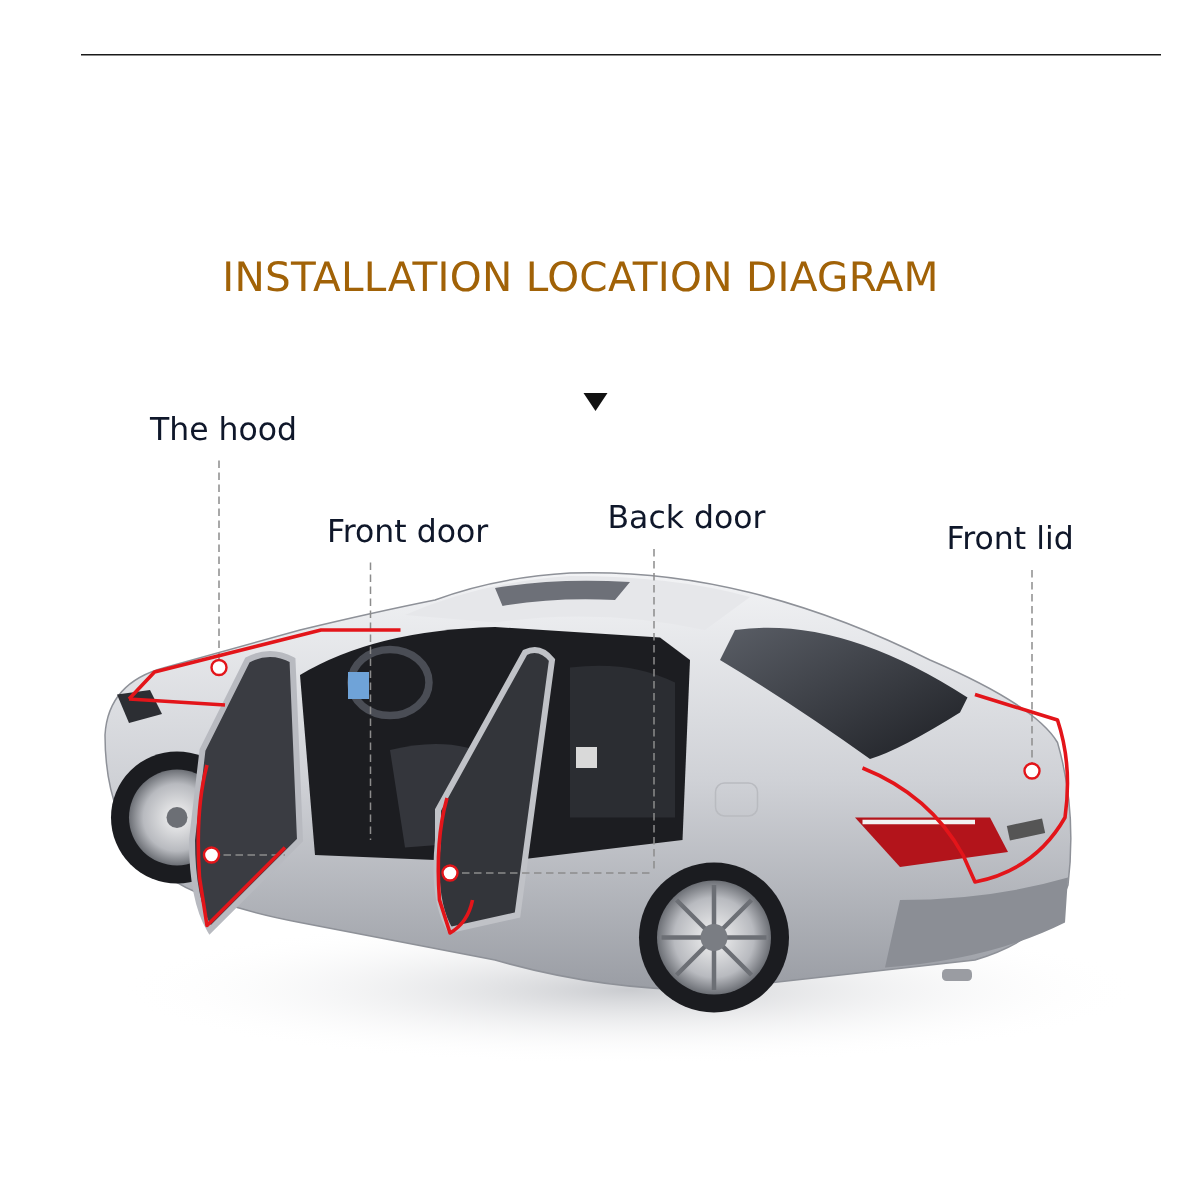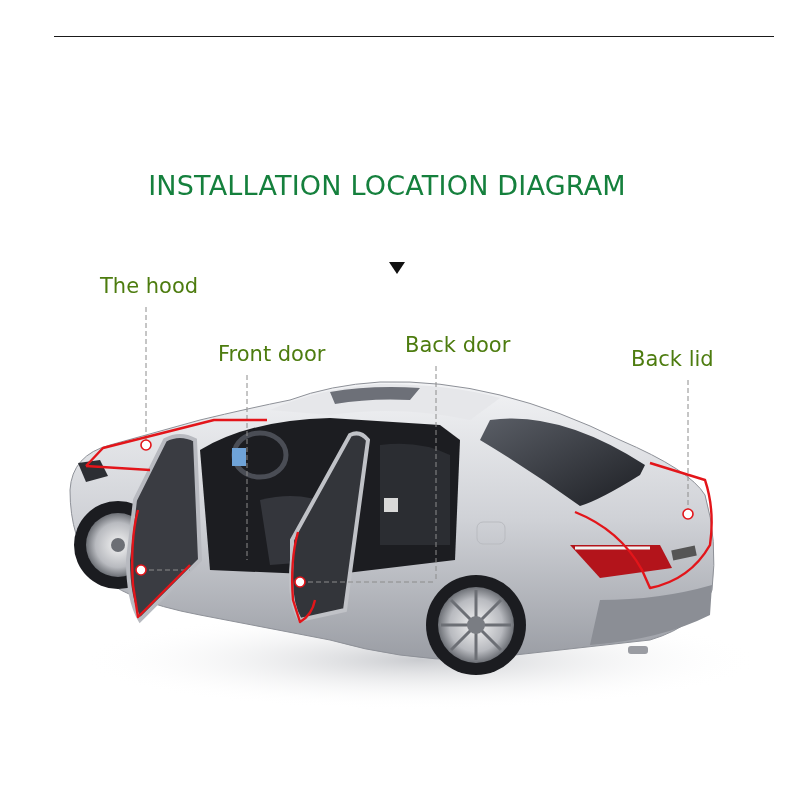--- a/index.html
+++ b/index.html
@@ -1,39 +1,39 @@
 <!DOCTYPE html>
 <html><head>
   <meta charset="utf-8">
   <style>
     html, body { margin: 0; padding: 0; background: #ffffff; }
     body { width: 793px; height: 793px; position: relative; overflow: hidden;
            font-family: "DejaVu Sans", "Liberation Sans", sans-serif; color: #231f20; }
     .top-rule { position: absolute; left: 36px; top: 36px; width: 456px; height: 1px; background: #1a1a1a; }
     .title { position: absolute; left: 0; top: 170px; width: 774px; text-align: center;
-             font-size: 27px; letter-spacing: 0.2px; color: #15803d; }
+             font-size: 27px; letter-spacing: 0.2px; color: #a16207; }
     .arrow { position: absolute; left: 389px; top: 262px; width: 0; height: 0;
              border-left: 8px solid transparent; border-right: 8px solid transparent;
              border-top: 12px solid #111; }
-    .label { position: absolute; font-size: 21px; color: #4d7c0f; white-space: nowrap; }
+    .label { position: absolute; font-size: 21px; color: #0f172a; white-space: nowrap; }
     .stage { position: absolute; left: 0; top: 0; width: 793px; height: 793px; }
   </style>
 </head>
 <body>
 
 <div class="top-rule" style="width:720px;left:54px;"></div>
 
 <div class="title">INSTALLATION LOCATION DIAGRAM</div>
 
 <div class="arrow"></div>
 
 <div class="label" style="left:100px;top:274px;">The hood</div>
 <div class="label" style="left:190px;top:342px;margin-left:28px;">Front door</div>
 <div class="label" style="left:405px;top:333px;">Back door</div>
-<div class="label" style="left:631px;top:347px;">Back lid</div>
+<div class="label" style="left:631px;top:347px;">Front lid</div>
 
 <svg class="stage" viewBox="0 0 793 793" xmlns="http://www.w3.org/2000/svg">
   <defs>
     <linearGradient id="body" x1="0" y1="0" x2="0" y2="1">
       <stop offset="0" stop-color="#f2f3f5"></stop>
       <stop offset="0.5" stop-color="#cfd1d6"></stop>
       <stop offset="1" stop-color="#9a9da4"></stop>
     </linearGradient>
     <linearGradient id="glass" x1="0" y1="0" x2="1" y2="1">
       <stop offset="0" stop-color="#5a5e66"></stop>

